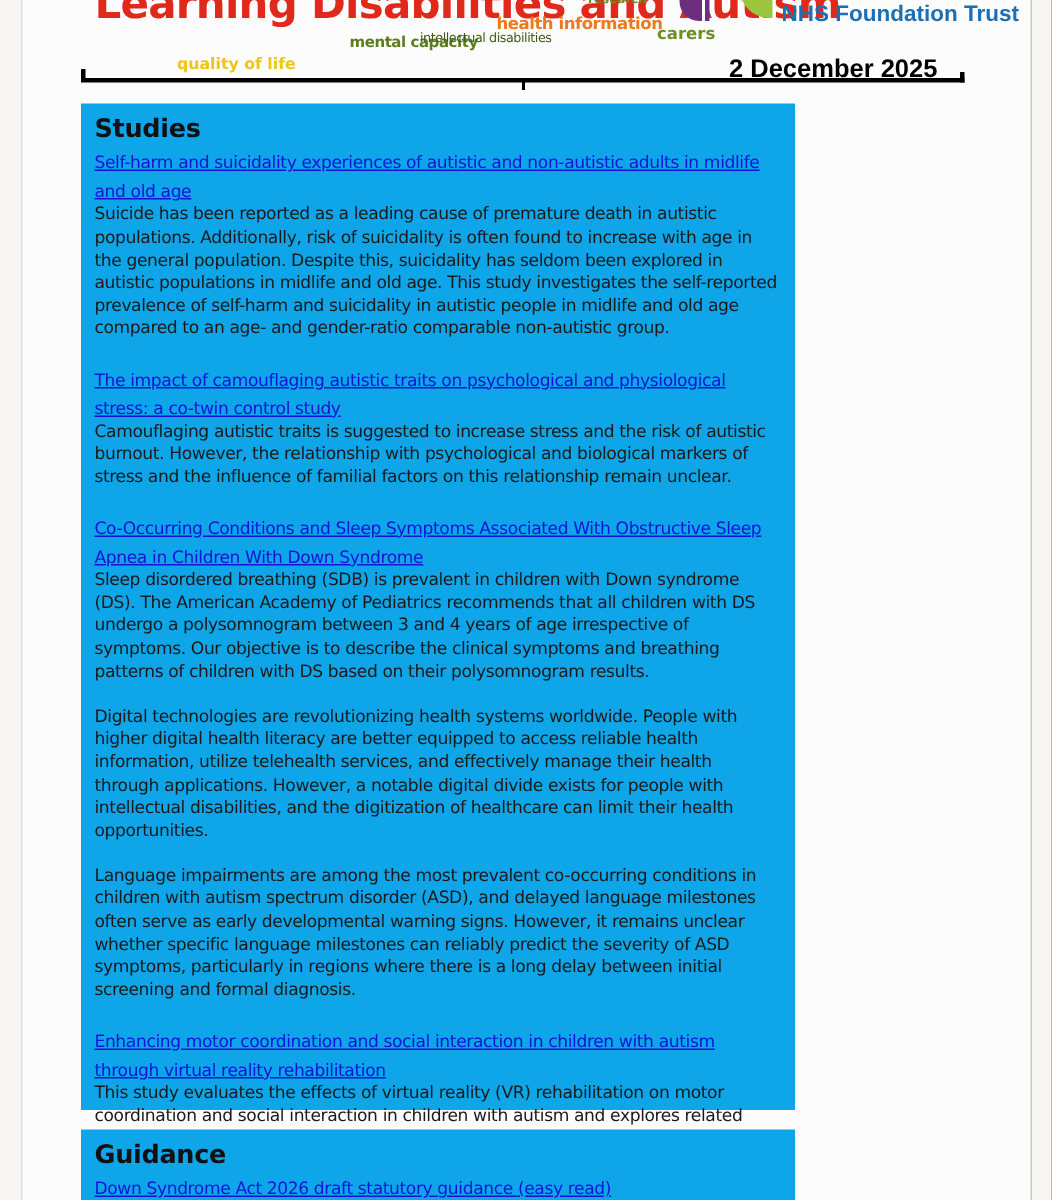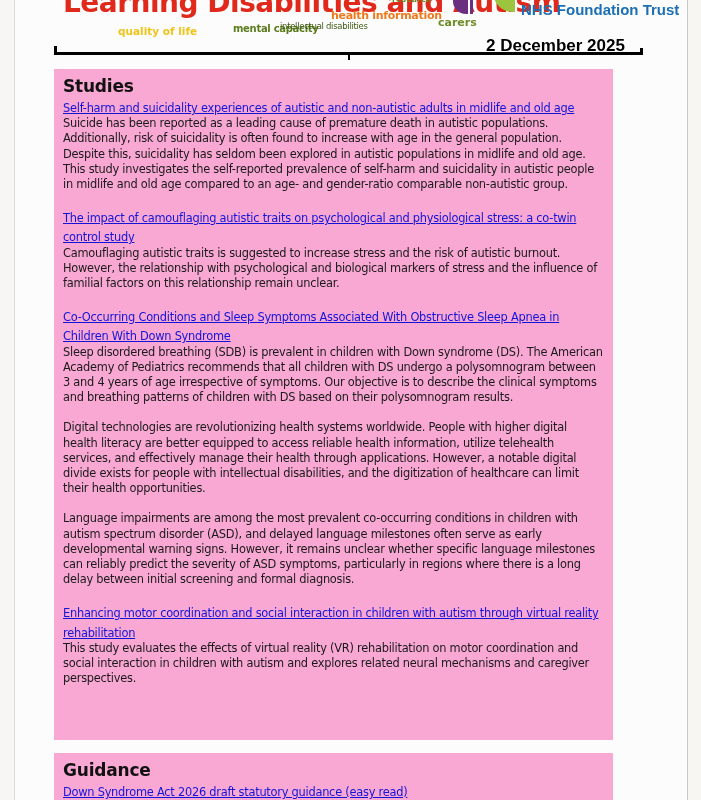--- a/index.html
+++ b/index.html
@@ -16,21 +16,21 @@
       border-right: 1px solid #c8c8c8;
     }
     .header { position: absolute; left: 0; top: 0; width: 672px; height: 66px; }
     .wordcloud-title {
       position: absolute; left: 48px; top: -14px;
       font-family: "DejaVu Sans", sans-serif; font-weight: bold;
       font-size: 28px; color: #e0281b; white-space: nowrap; letter-spacing: -0.5px;
     }
     .wc { position: absolute; white-space: nowrap; font-family: "DejaVu Sans", sans-serif; }
     .wc-asperger { left: 64px; top: 9px; font-size: 13.5px; color: #ec7a1c; font-weight: bold; letter-spacing:-0.3px;}
-    .wc-quality { left: 103px; top: 25px; font-size: 10.5px; color: #f0c418; font-weight: bold; }
+    .wc-quality { left: 103px; top: 37px; font-size: 10.5px; color: #f0c418; font-weight: bold; }
     .wc-mental { left: 218px; top: 23px; font-size: 10px; color: #5b7d1e; font-weight: bold; letter-spacing:-0.3px;}
     .wc-health { left: 316px; top: 9px; font-size: 11px; color: #ec7a1c; font-weight: bold; letter-spacing:-0.3px;}
     .wc-intellectual { left: 265px; top: 21px; font-size: 8.5px; color: #3f5a16; letter-spacing:-0.3px;}
     .wc-research { left: 377px; top: -5px; font-size: 8px; color: #6e8d25; font-weight: bold; }
     .wc-carers { left: 390px; top: 16px; font-size: 11px; color: #6e8d25; font-weight: bold; margin-left: 33px; }
     .logo-purple {
       position: absolute; left: 438px; top: -12px; width: 20px; height: 26px;
       background: #6b2f7f; border-radius: 14px 0 0 14px;
     }
     .logo-purple:after {
@@ -49,22 +49,22 @@
       font-size: 17px; font-weight: bold; color: #000; white-space: nowrap;
     }
     .rule {
       position: absolute; left: 39px; top: 52px; width: 589px; height: 3px; background: #000;
     }
     .rule-tick-left { position: absolute; left: 39px; top: 46px; width: 3px; height: 8px; background: #000; }
     .rule-tick-right { position: absolute; left: 625px; top: 48px; width: 3px; height: 7px; background: #000; }
     .rule-tick-mid { position: absolute; left: 333px; top: 54px; width: 2px; height: 6px; background: #000; }
 
     .section {
-      position: absolute; left: 39px; width: 559px;
-      background: #f9a8d4;
+      position: absolute; left: 39px; width: 476px;
+      background: #0ea5e9;
       font-family: "DejaVu Sans", sans-serif;
     }
     .section-studies { top: 69px; height: 671px; }
     .section-guidance { top: 753px; height: 60px; }
     .section-inner { padding: 4px 10px 0 9px; }
     .section-title {
       font-size: 17px; font-weight: bold; color: #111; margin: 2px 0 0 0; line-height: 22px;
       letter-spacing: -0.2px;
     }
     .item { margin-bottom: 15px; }

